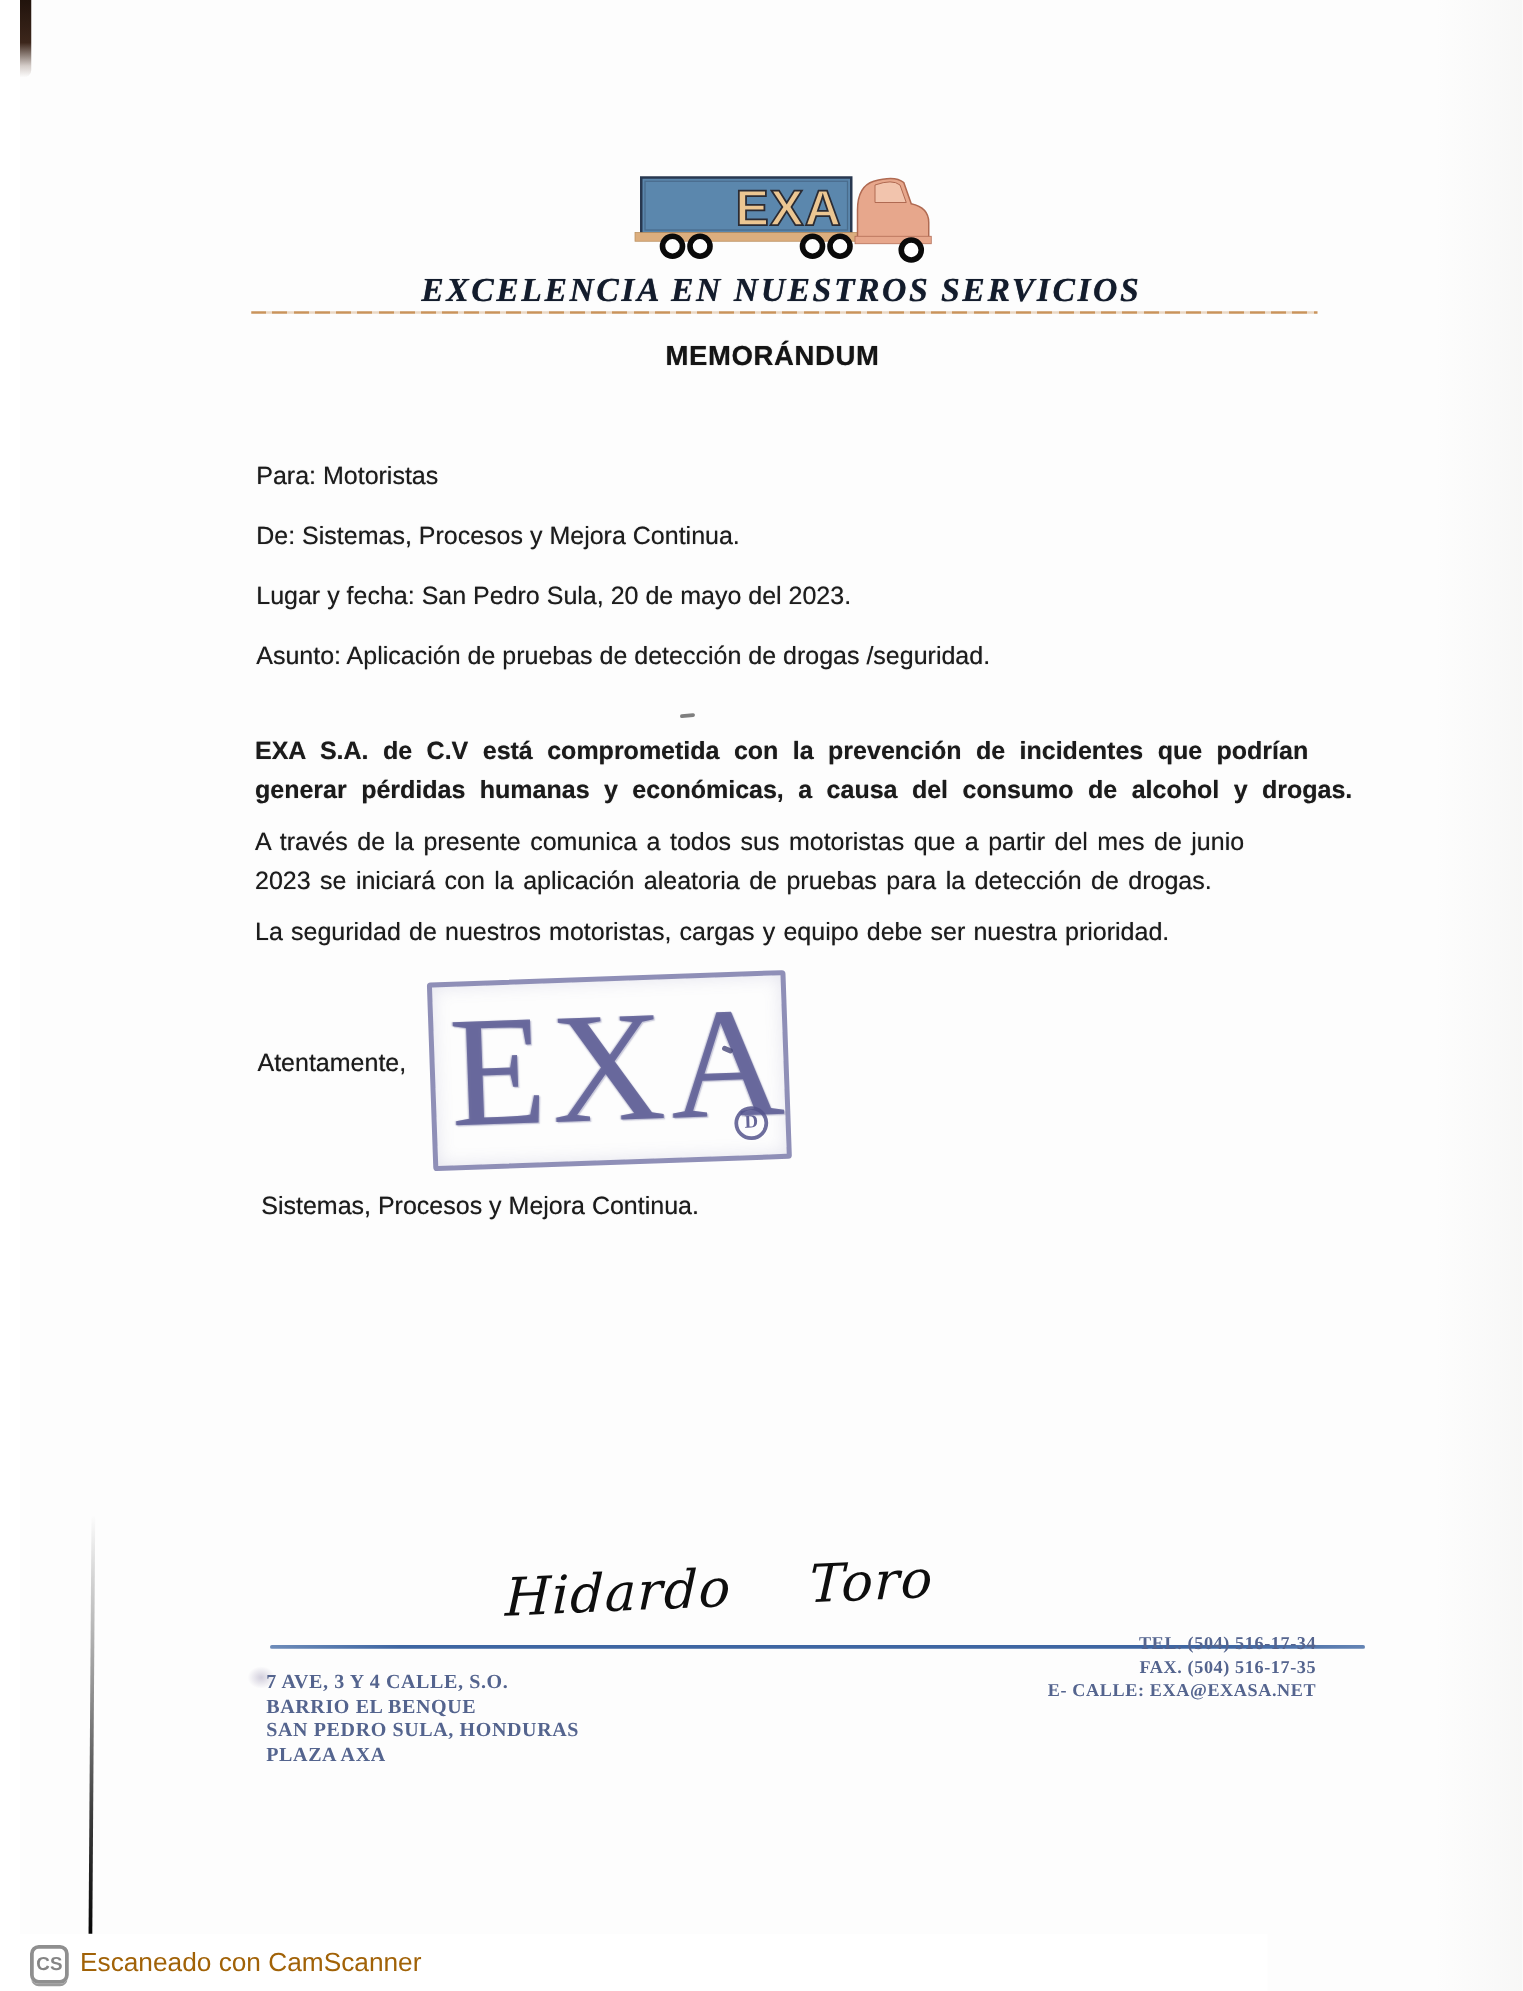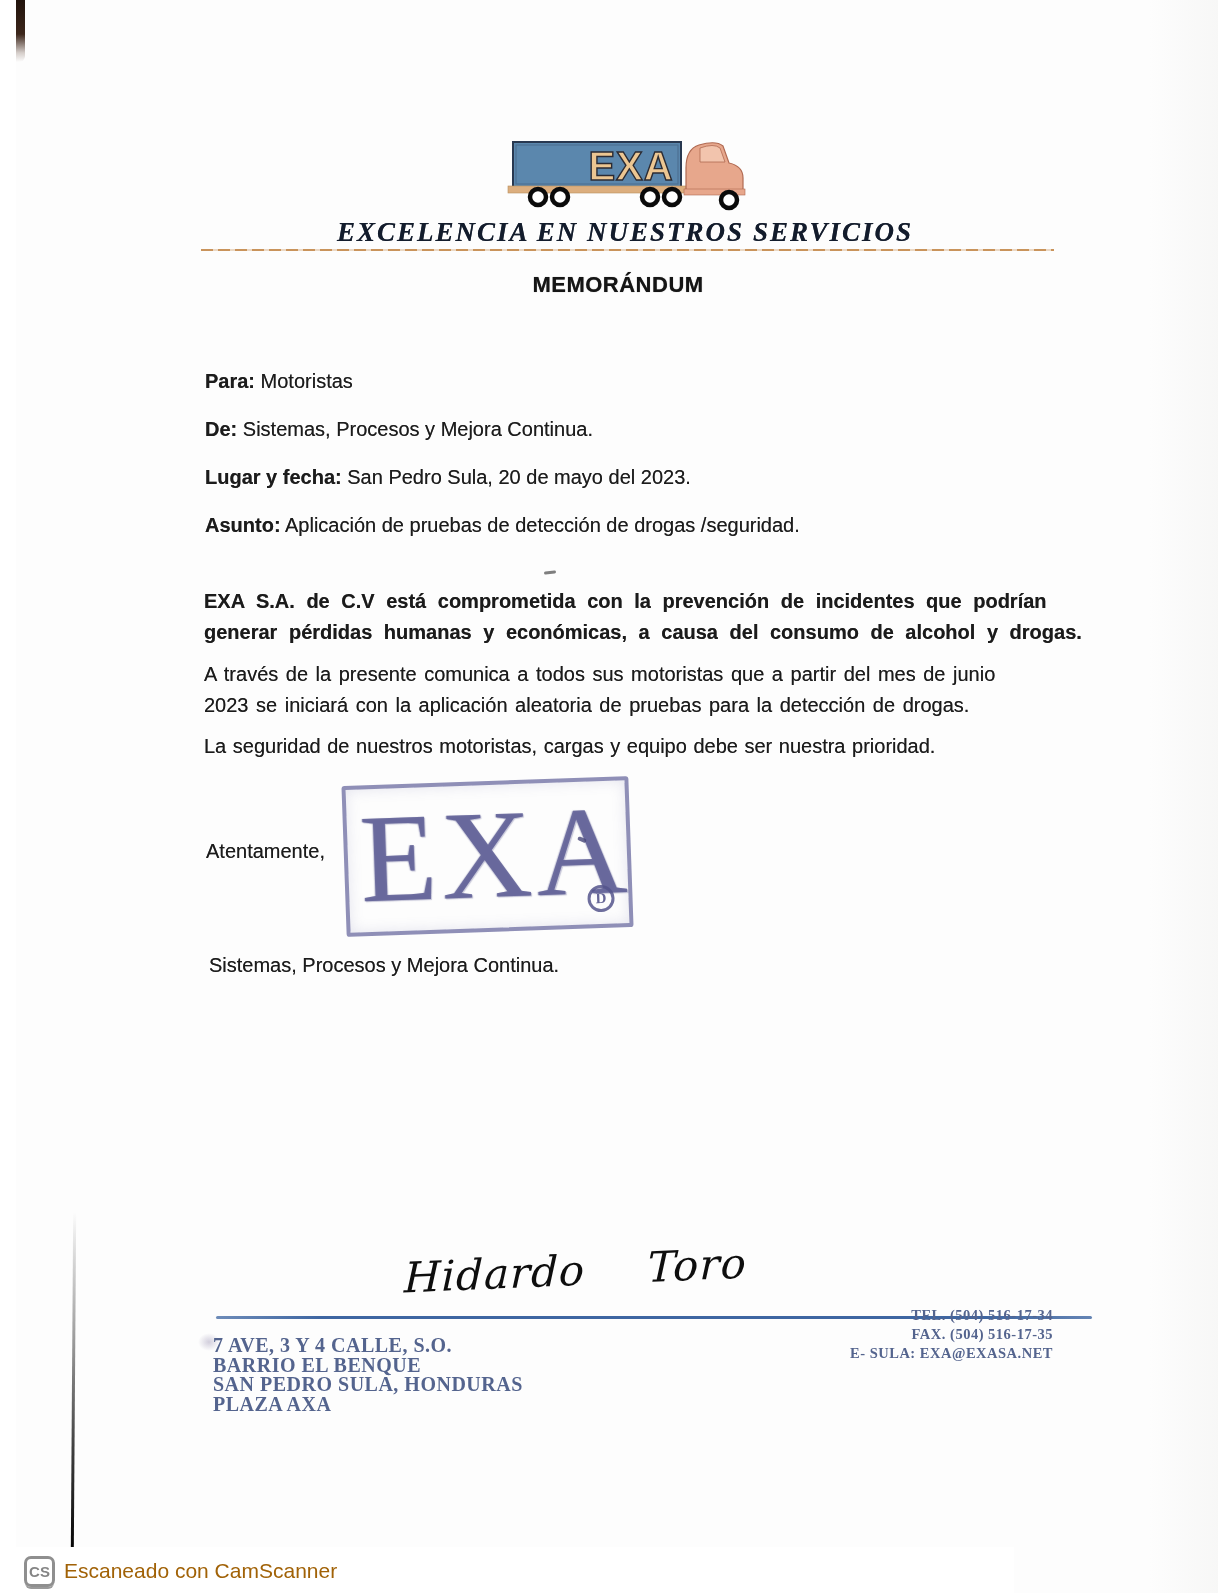--- a/index.html
+++ b/index.html
@@ -51,21 +51,21 @@
     text-shadow: 0 0 0.7px rgba(20,20,20,0.75);
   }
 
   
   .meta-line { position: absolute; left: 189px; font-size: 20px; color: #1c1c1c;
                text-shadow: 0 0 0.6px rgba(25,25,25,0.65); }
   .meta-para   { top: 370px; }
   .meta-de     { top: 418px; }
   .meta-lugar  { top: 466px; }
   .meta-asunto { top: 514px; }
-  .meta-line .label { font-weight: bold; }
+  .meta-line .label { font-weight: normal; }
 
   
   .body-par {
     position: absolute; left: 188px; width: 880px;
     font-size: 20px; line-height: 31px; color: #1b1b1b;
     white-space: pre-line; text-shadow: 0 0 0.6px rgba(25,25,25,0.65);
   }
   .par-1 { top: 586px; word-spacing: 6px; font-weight: bold; }
   .par-2 { top: 659px; word-spacing: 2px; }
   .par-3 { top: 731px; word-spacing: 1px; }
@@ -109,21 +109,21 @@
   .signature-line {
     position: absolute; left: 200px; top: 1316px; width: 876px; height: 3px;
     background: linear-gradient(90deg, rgba(62,102,162,0.75), #3e66a2 12%, #3e66a2 88%, rgba(62,102,162,0.8));
     border-radius: 2px;
   }
 
   
   .footer-address {
     position: absolute; left: 197px; top: 1336px;
     font-family: "Liberation Serif", serif; font-weight: bold;
-    font-size: 20px; line-height: 19.5px; letter-spacing: 0.5px; color: #54648e;
+    font-size: 16px; line-height: 19.5px; letter-spacing: 0.5px; color: #54648e;
   }
   .footer-contact {
     position: absolute; right: 181px; top: 1306px; text-align: right;
     font-family: "Liberation Serif", serif; font-weight: bold;
     font-size: 14.5px; line-height: 19px; letter-spacing: 0.5px; color: #54648e;
   }
   .footer-smudge {
     position: absolute; left: 182px; top: 1333px; width: 22px; height: 18px;
     background: radial-gradient(ellipse at center, rgba(130,120,160,0.35), transparent 70%);
     border-radius: 50%;
@@ -200,21 +200,21 @@
   <div class="footer-smudge"></div>
   <div class="footer-address">
     <div>7 AVE, 3 Y 4 CALLE, S.O.</div>
     <div>BARRIO EL BENQUE</div>
     <div>SAN PEDRO SULA, HONDURAS</div>
     <div>PLAZA AXA</div>
   </div>
   <div class="footer-contact">
     <div>TEL. (504) 516-17-34</div>
     <div>FAX. (504) 516-17-35</div>
-    <div>E- SULA: EXA@EXASA.NET</div>
+    <div>E- CALLE: EXA@EXASA.NET</div>
   </div>
 
   <div class="scanner-bar">
     <div class="cs-badge">CS</div>
     <div class="scanner-label">Escaneado con CamScanner</div>
   </div>
 
 </div>
 
 </body></html>

